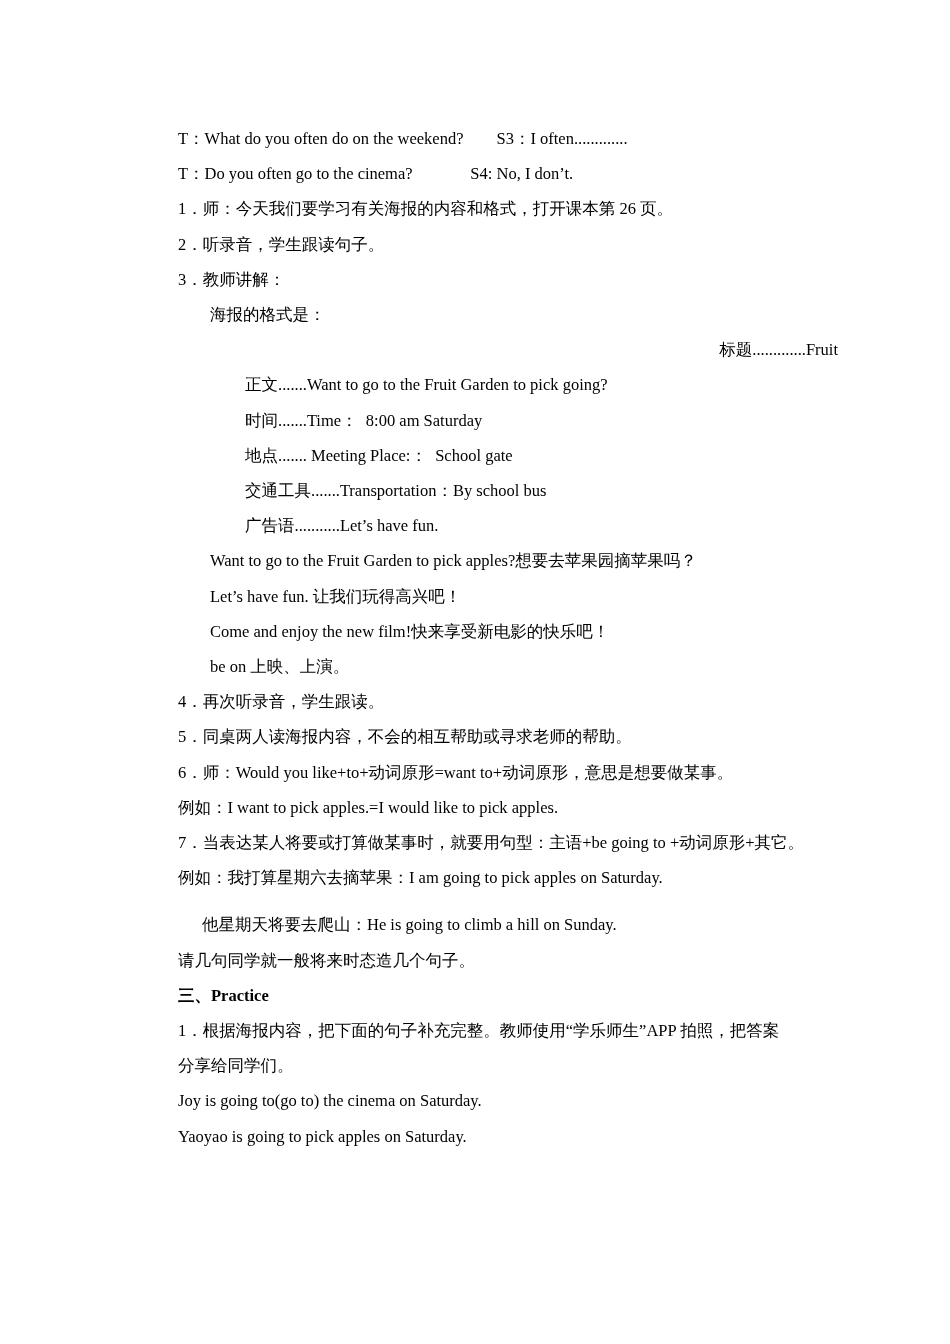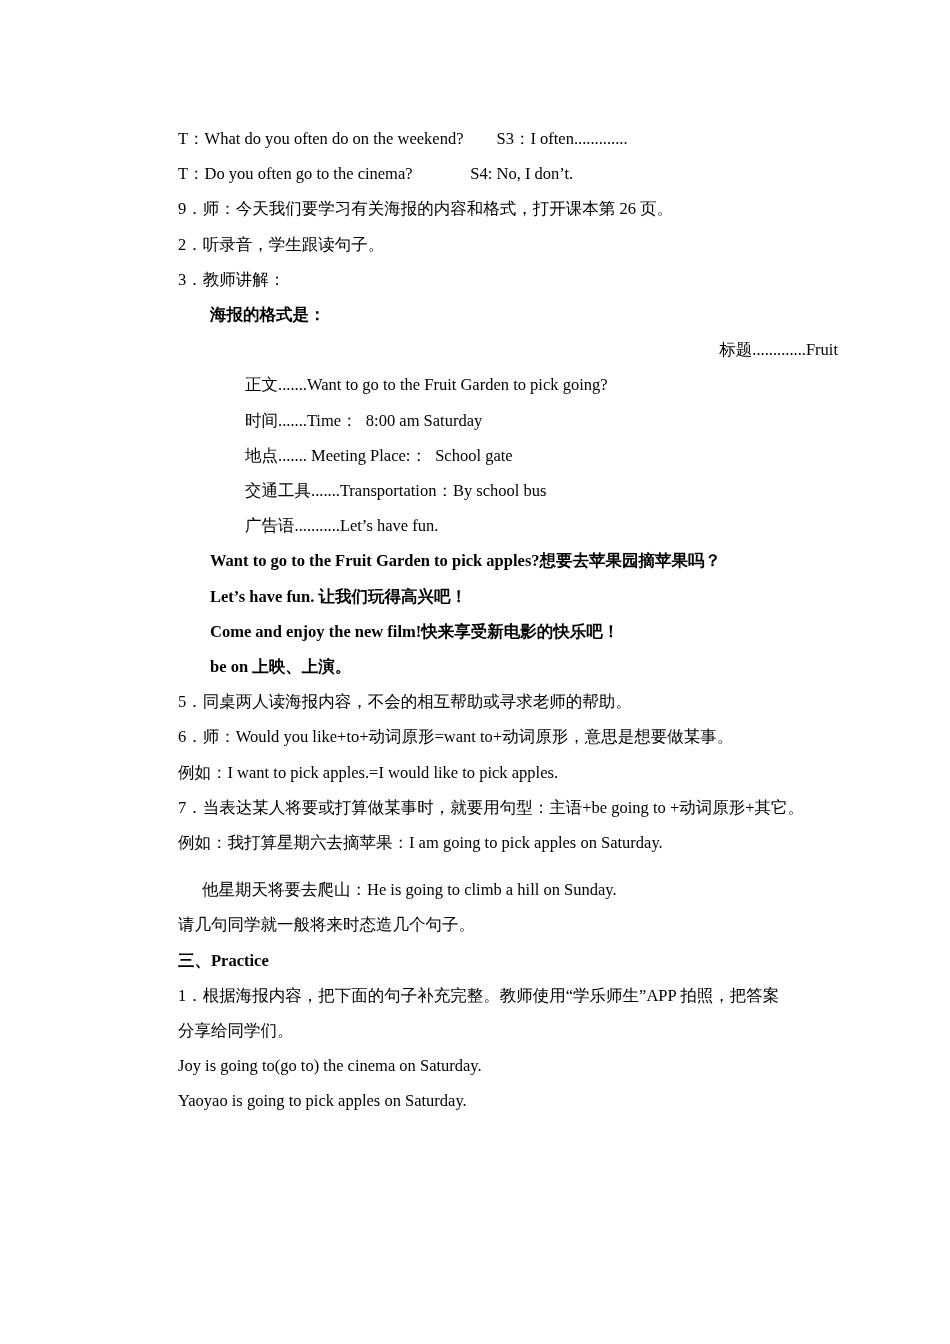--- a/index.html
+++ b/index.html
@@ -22,46 +22,47 @@
     font-family: "Liberation Serif", "DejaVu Serif", serif;
     font-size: 16.5px;
     color: #000000;
   }
   .line {
     margin: 0;
     line-height: 35.2px;
     white-space: pre-wrap;
   }
   .bold { font-weight: bold; }
-  .ind1 { padding-left: 32px; font-weight: bold; }
+  .ind1 { padding-left: 32px; }
   .ind2 { padding-left: 67px; }
   .ind3 { padding-left: 167px; text-align: right; }
   .indHe { padding-left: 24px; margin-top: 12px; }
 </style>
 </head>
 <body>
 
 <div class="page">
   <div class="content">
     <p class="line">T：What do you often do on the weekend?        S3：I often.............</p>
     <p class="line">T：Do you often go to the cinema?              S4: No, I don’t.</p>
-    <p class="line">9．师：今天我们要学习有关海报的内容和格式，打开课本第 26 页。</p>
+    <p class="line">1．师：今天我们要学习有关海报的内容和格式，打开课本第 26 页。</p>
     <p class="line">2．听录音，学生跟读句子。</p>
     <p class="line">3．教师讲解：</p>
     <p class="line ind1">海报的格式是：</p>
     <p class="line ind3">标题.............Fruit</p>
     <p class="line ind2">正文.......Want to go to the Fruit Garden to pick going?</p>
     <p class="line ind2">时间.......Time：  8:00 am Saturday</p>
     <p class="line ind2">地点....... Meeting Place:：  School gate</p>
     <p class="line ind2">交通工具.......Transportation：By school bus</p>
     <p class="line ind2">广告语...........Let’s have fun.</p>
     <p class="line ind1">Want to go to the Fruit Garden to pick apples?想要去苹果园摘苹果吗？</p>
     <p class="line ind1">Let’s have fun. 让我们玩得高兴吧！</p>
     <p class="line ind1">Come and enjoy the new film!快来享受新电影的快乐吧！</p>
     <p class="line ind1">be on 上映、上演。</p>
+    <p class="line">4．再次听录音，学生跟读。</p>
     <p class="line">5．同桌两人读海报内容，不会的相互帮助或寻求老师的帮助。</p>
     <p class="line">6．师：Would you like+to+动词原形=want to+动词原形，意思是想要做某事。</p>
     <p class="line">例如：I want to pick apples.=I would like to pick apples.</p>
     <p class="line">7．当表达某人将要或打算做某事时，就要用句型：主语+be going to +动词原形+其它。</p>
     <p class="line">例如：我打算星期六去摘苹果：I am going to pick apples on Saturday.</p>
     <p class="line indHe">他星期天将要去爬山：He is going to climb a hill on Sunday.</p>
     <p class="line">请几句同学就一般将来时态造几个句子。</p>
     <p class="line bold">三、Practice</p>
     <p class="line">1．根据海报内容，把下面的句子补充完整。教师使用“学乐师生”APP 拍照，把答案</p>
     <p class="line">分享给同学们。</p>

